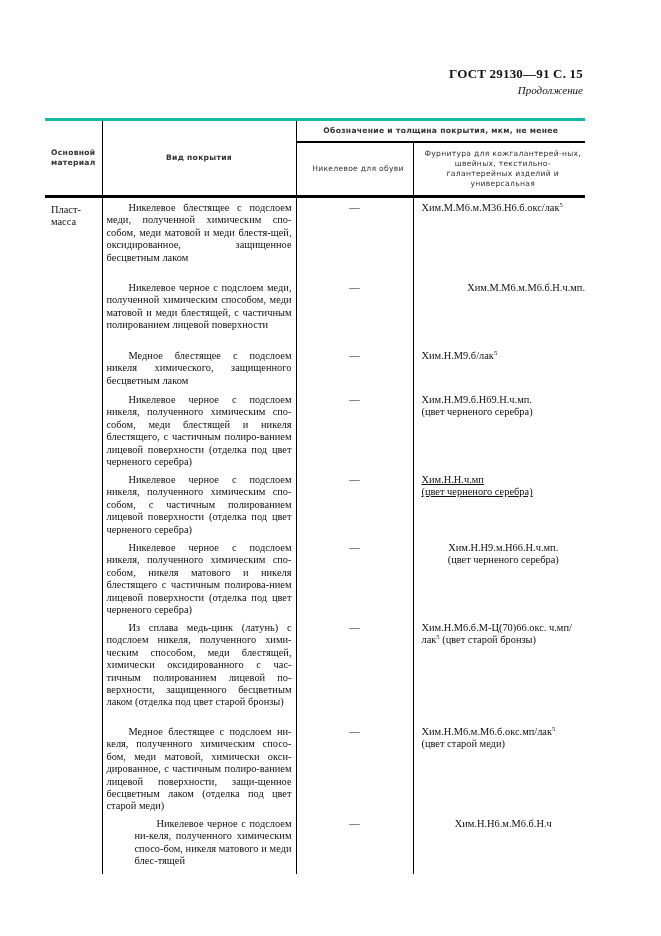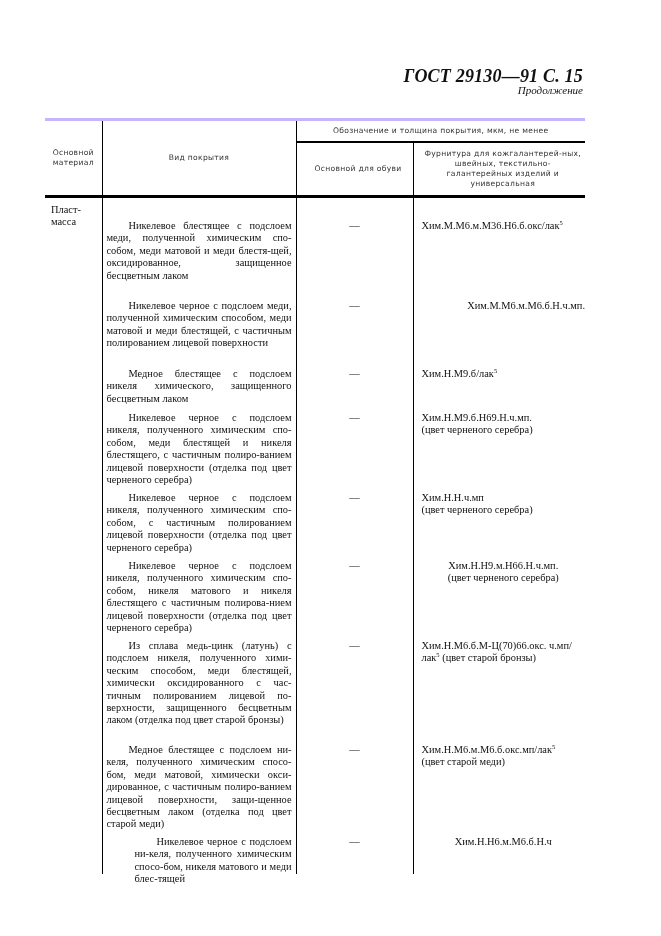--- a/index.html
+++ b/index.html
@@ -1,36 +1,36 @@
 <!DOCTYPE html>
 <html><head>
   <meta charset="utf-8">
   <style>
     html, body { margin: 0; padding: 0; background: #ffffff; }
     body { width: 661px; height: 936px; position: relative; overflow: hidden;
            font-family: "Liberation Serif", "DejaVu Serif", serif; color: #111; }
-    .header-title { position: absolute; top: 66px; right: 78px; font-weight: bold; font-size: 18px; letter-spacing: 0.2px; font-style: italic; }
+    .header-title { position: absolute; top: 66px; right: 78px; font-weight: bold; font-size: 13px; letter-spacing: 0.2px; }
     .header-sub { position: absolute; top: 84px; right: 78px; font-style: italic; font-size: 11px; }
     table.gost { position: absolute; left: 45px; top: 118px; width: 540px; border-collapse: collapse; table-layout: fixed; }
     table.gost col.c1 { width: 57px; }
     table.gost col.c2 { width: 194px; }
     table.gost col.c3 { width: 117px; }
     table.gost col.c4 { width: 172px; }
     .gost th { font-weight: normal; font-family: "DejaVu Sans", sans-serif; font-size: 7.6px; letter-spacing: 0.3px; color: #333; line-height: 1.35; text-align: center; vertical-align: middle; padding: 2px 3px; }
-    thead tr.r1 th { border-top: 3px solid #c4b5fd; }
+    thead tr.r1 th { border-top: 3px solid #14b8a6; font-weight: bold; }
     thead tr.r1 th.span-h { border-bottom: 2px solid #000; height: 16px; }
     thead tr.r2 th { height: 48px; padding-left: 10px; }
     thead tr:last-child th, thead th.rowspan { border-bottom: 3px solid #000; }
     .gost th.b-r, .gost td.b-r { border-right: 1.5px solid #000; }
     .gost td { vertical-align: top; font-size: 10.4px; line-height: 12.4px; padding: 0; }
     td.mat { padding: 6px 3px 0 6px; }
     td.desc { padding: 0 4px 0 4px; }
     td.shoe { text-align: center; }
     td.code { padding-left: 8px; }
-    .cell-block { padding-top: 22px; }
+    .cell-block { padding-top: 4px; }
     .desc p { margin: 0; text-align: justify; text-indent: 22px; hyphens: manual; }
     .code p { margin: 0; }
     .desc .entry, .shoe .entry, .code .entry { box-sizing: border-box; }
     sup { font-size: 6.5px; vertical-align: 4px; line-height: 0; }
     .dash { display: inline-block; }
   </style>
 </head>
 <body>
 
 <div class="header-title">ГОСТ 29130—91 С. 15</div>
@@ -43,21 +43,21 @@
       <col class="c3">
       <col class="c4">
     </colgroup>
   <thead>
     <tr class="r1">
       <th rowspan="2" class="b-r rowspan">Основной материал</th>
       <th rowspan="2" class="b-r rowspan">Вид покрытия</th>
       <th colspan="2" class="span-h">Обозначение и толщина покрытия, мкм, не менее</th>
     </tr>
     <tr class="r2">
-      <th class="b-r">Основной для обуви</th>
+      <th class="b-r">Никелевое для обуви</th>
       <th>Фурнитура для кожгалантерей-ных, швейных, текстильно-галантерейных изделий и универсальная</th>
     </tr>
   </thead>
   <tbody id="tbody">
     <tr>
       <td class="mat b-r">
         <span>Пласт-масса</span>
       </td>
       <td class="desc b-r" id="col-desc">
           <div class="entry cell-block" style="height: 80px;">
@@ -105,21 +105,21 @@
           </div>
           <div class="entry cell-block" style="height: 68px; text-align: right;">
             <p><span>Хим.М.М6.м.М6.б.Н.ч.мп.</span></p>
           </div>
           <div class="entry cell-block" style="height: 44px;">
             <p><span>Хим.Н.М9.б/лак</span><sup>5</sup></p>
           </div>
           <div class="entry cell-block" style="height: 80px;">
             <p><span>Хим.Н.М9.б.Н69.Н.ч.мп.</span><br><span>(цвет черненого серебра)</span></p>
           </div>
-          <div class="entry cell-block" style="height: 68px;">
+          <div class="entry cell-block" style="height: 68px; text-decoration: underline;">
             <p><span>Хим.Н.Н.ч.мп</span><br><span>(цвет черненого серебра)</span></p>
           </div>
           <div class="entry cell-block" style="height: 80px; text-align: center;">
             <p><span>Хим.Н.Н9.м.Н66.Н.ч.мп.</span><br><span>(цвет черненого серебра)</span></p>
           </div>
           <div class="entry cell-block" style="height: 104px;">
             <p><span>Хим.Н.М6.б.М-Ц(70)66.окс. ч.мп/лак</span><sup>5</sup> <span>(цвет старой бронзы)</span></p>
           </div>
           <div class="entry cell-block" style="height: 92px;">
             <p><span>Хим.Н.М6.м.М6.б.окс.мп/лак</span><sup>5</sup><br><span>(цвет старой меди)</span></p>

